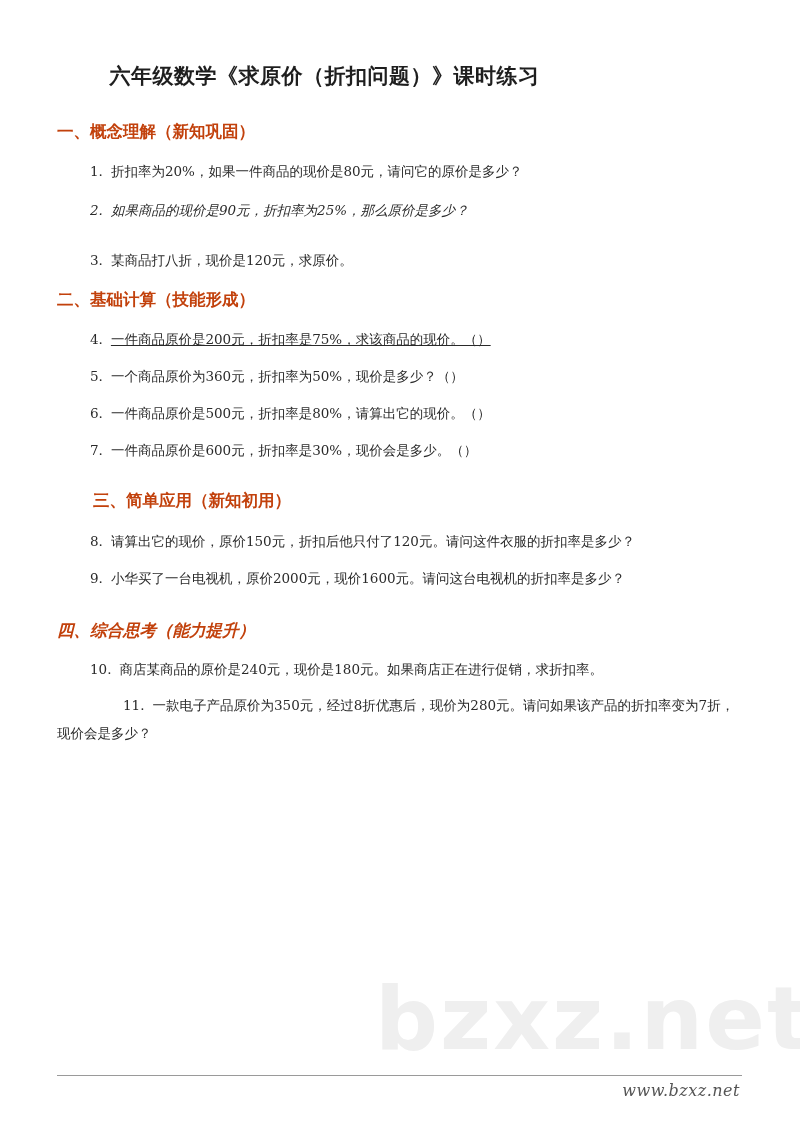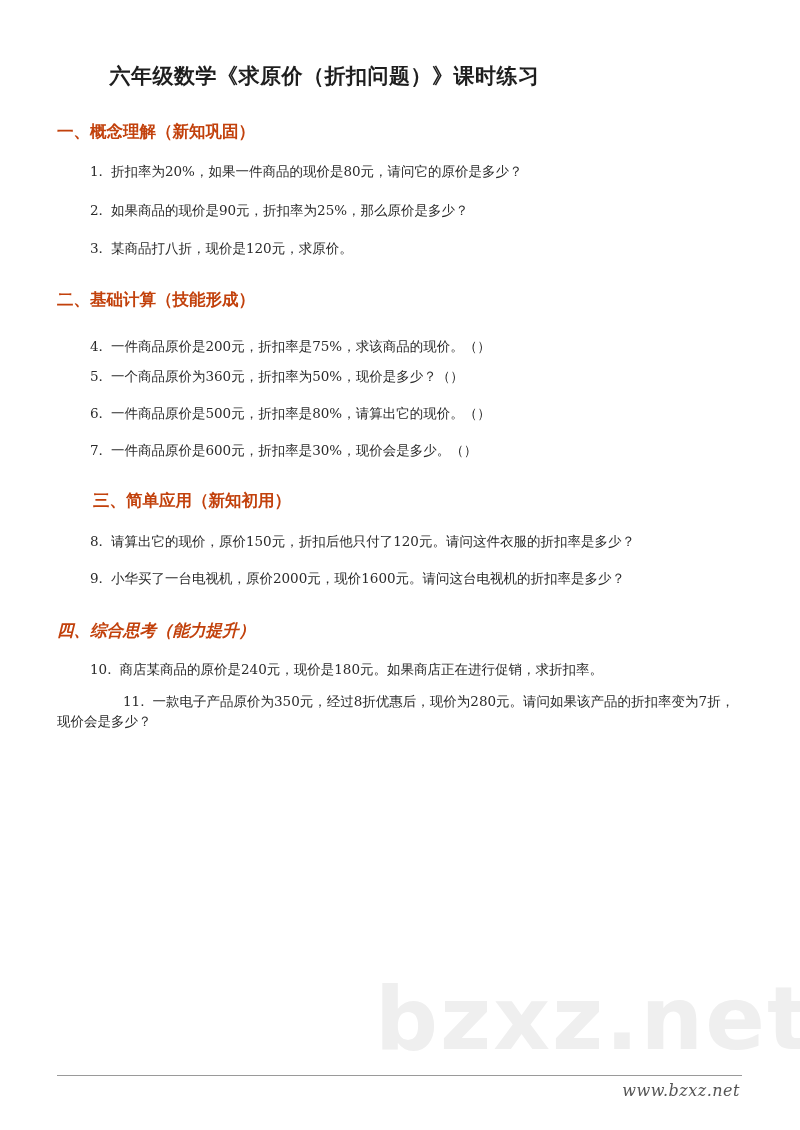--- a/index.html
+++ b/index.html
@@ -44,21 +44,21 @@
       white-space: nowrap;
     }
     .question .num {
       display: inline-block;
       margin-right: 8px;
     }
     .question.wrap {
       left: 57px;
       width: 690px;
       white-space: normal;
-      line-height: 20px;
+      line-height: 28px;
       text-indent: 33px;
     }
     .watermark {
       position: absolute;
       left: 375px;
       top: 975px;
       font-family: "DejaVu Sans", "Liberation Sans", sans-serif;
       font-size: 88px;
       font-weight: bold;
       color: #efefef;
@@ -89,29 +89,29 @@
 <body>
 
 <div>
 
   <div class="page-title">六年级数学《求原价（折扣问题）》课时练习</div>
 
   <div class="section-heading" style="top:121px;">一、概念理解（新知巩固）</div>
   <div class="question" style="top:163px;text-align:center;">
     <span class="num">1.</span><span>折扣率为20%，如果一件商品的现价是80元，请问它的原价是多少？</span>
   </div>
-  <div class="question" style="top:202px;">
+  <div class="question" style="top:202px;font-style:italic;">
     <span class="num">2.</span><span>如果商品的现价是90元，折扣率为25%，那么原价是多少？</span>
   </div>
-  <div class="question" style="top:240px;">
+  <div class="question" style="top:252px;">
     <span class="num">3.</span><span>某商品打八折，现价是120元，求原价。</span>
   </div>
 
   <div class="section-heading" style="top:289px;">二、基础计算（技能形成）</div>
-  <div class="question" style="top:338px;">
+  <div class="question" style="top:331px;text-decoration:underline;">
     <span class="num">4.</span><span>一件商品原价是200元，折扣率是75%，求该商品的现价。（）</span>
   </div>
   <div class="question" style="top:368px;">
     <span class="num">5.</span><span>一个商品原价为360元，折扣率为50%，现价是多少？（）</span>
   </div>
   <div class="question" style="top:405px;">
     <span class="num">6.</span><span>一件商品原价是500元，折扣率是80%，请算出它的现价。（）</span>
   </div>
   <div class="question" style="top:442px;">
     <span class="num">7.</span><span>一件商品原价是600元，折扣率是30%，现价会是多少。（）</span>

